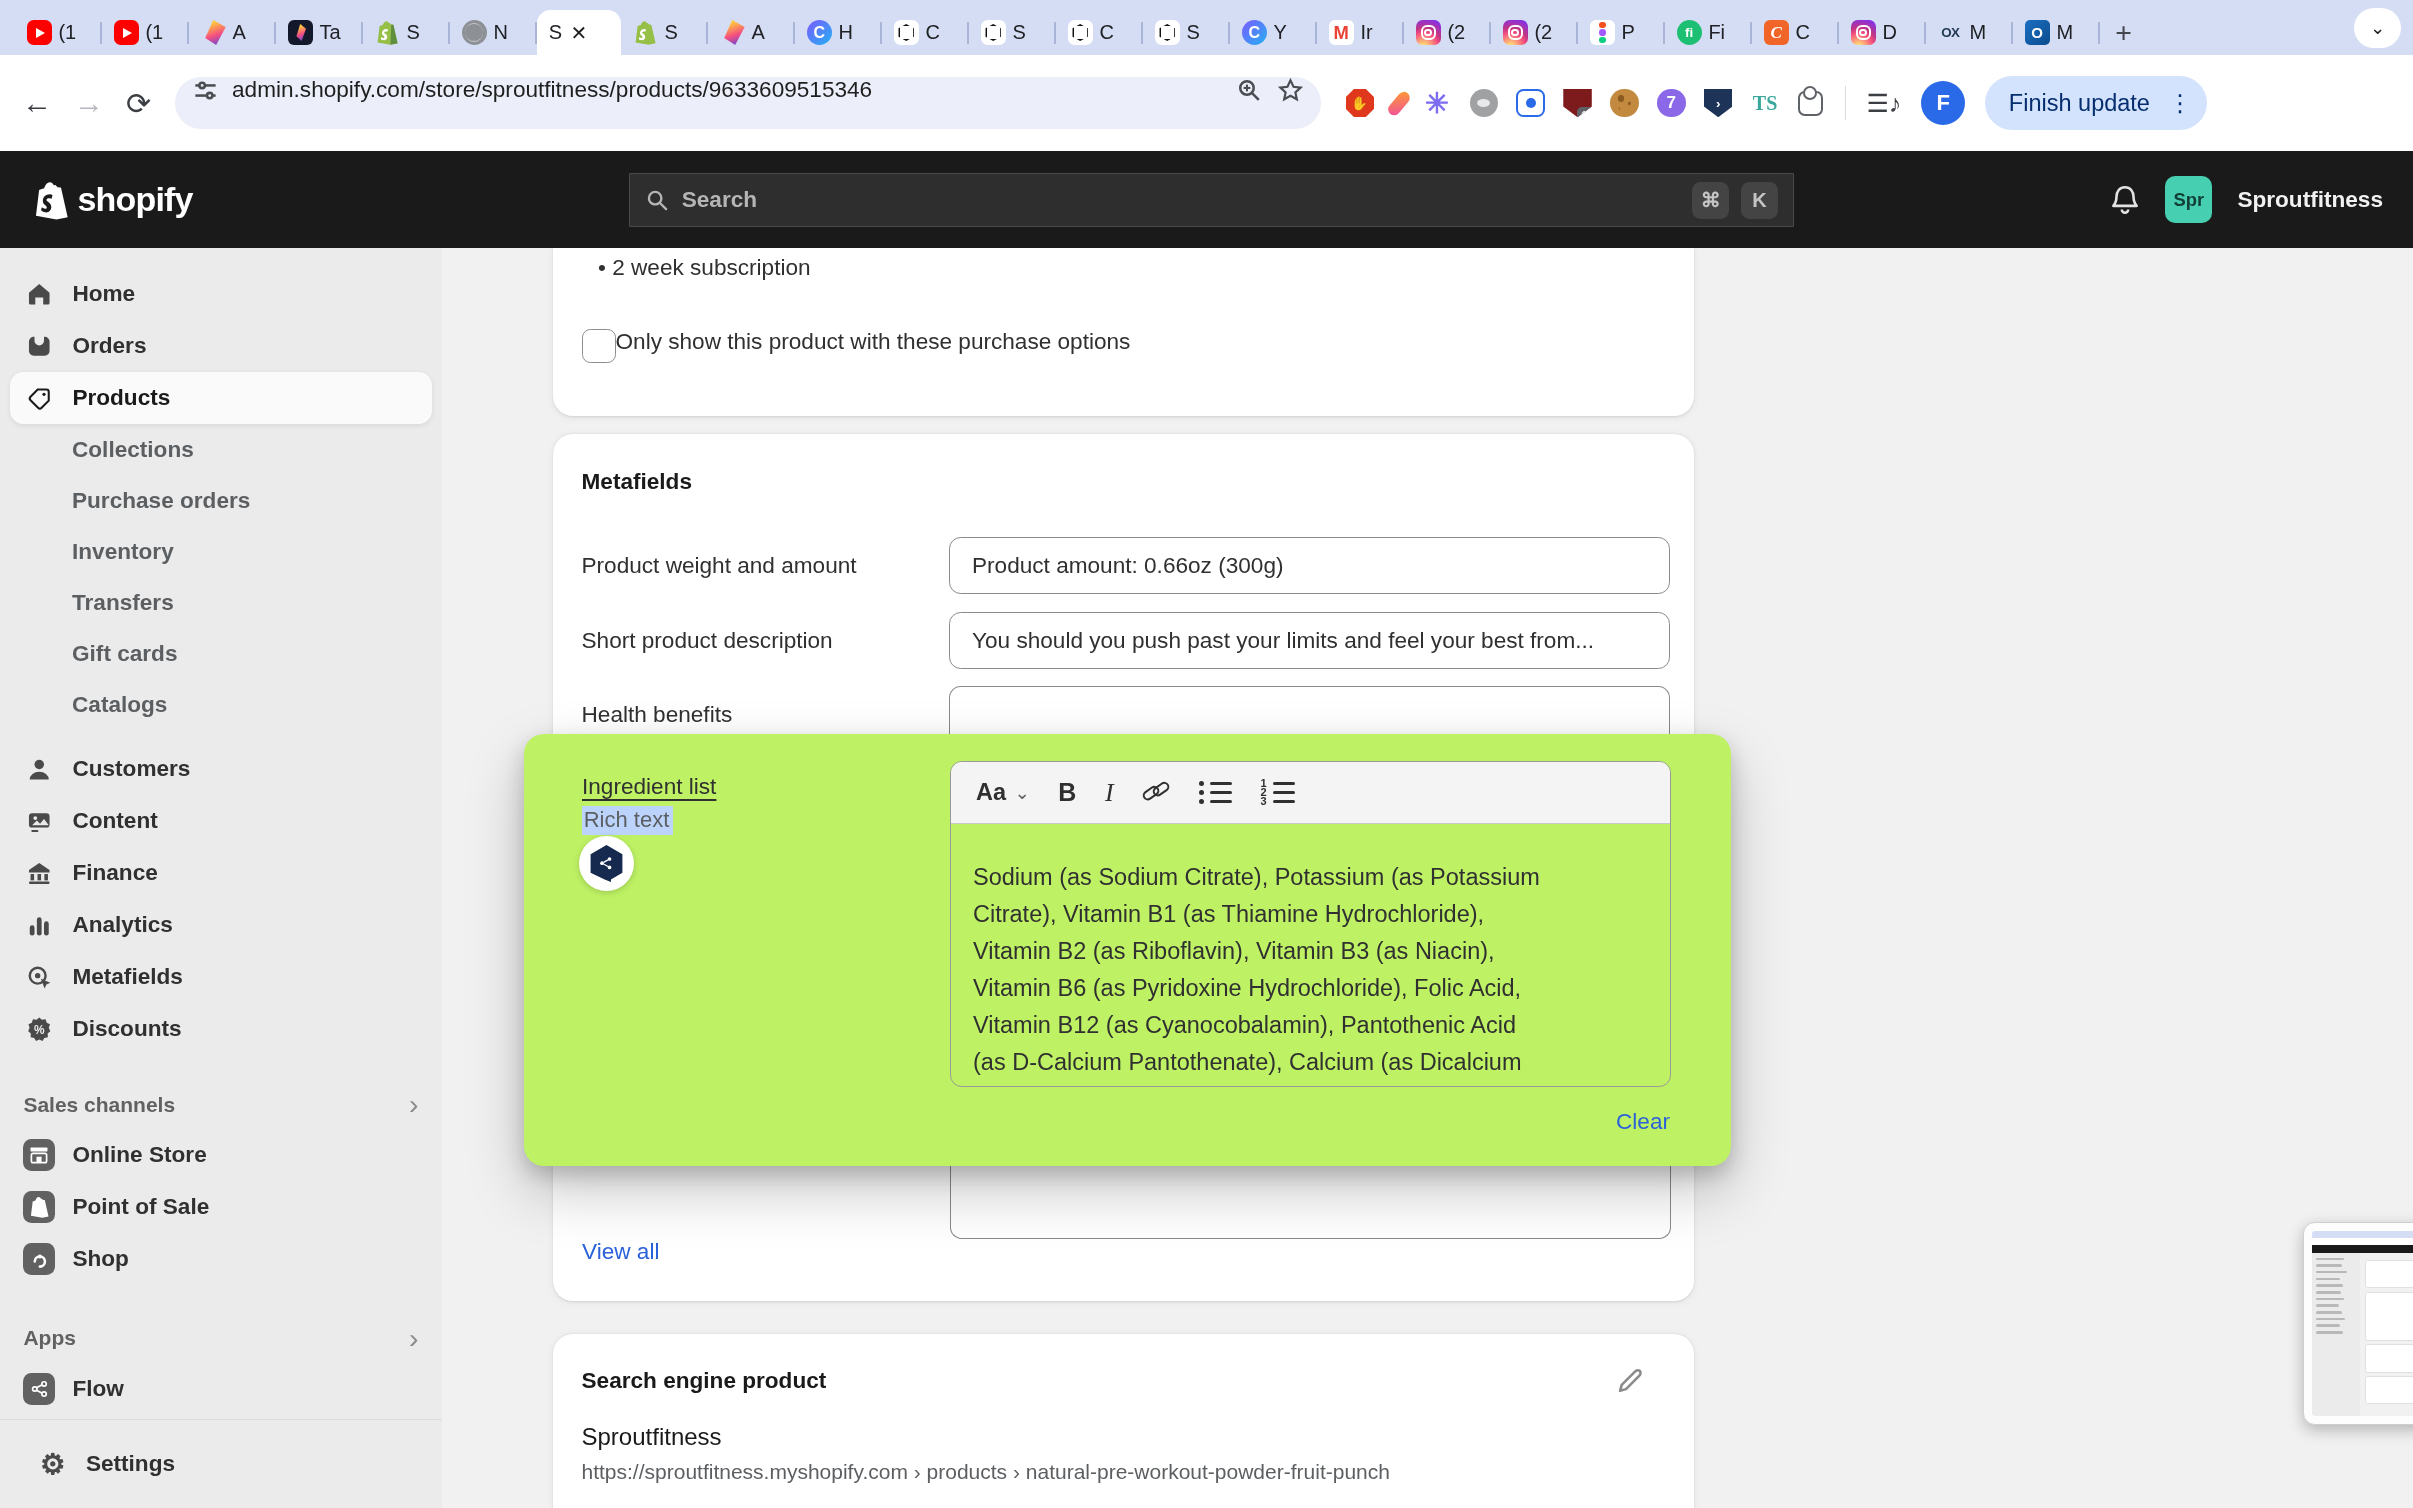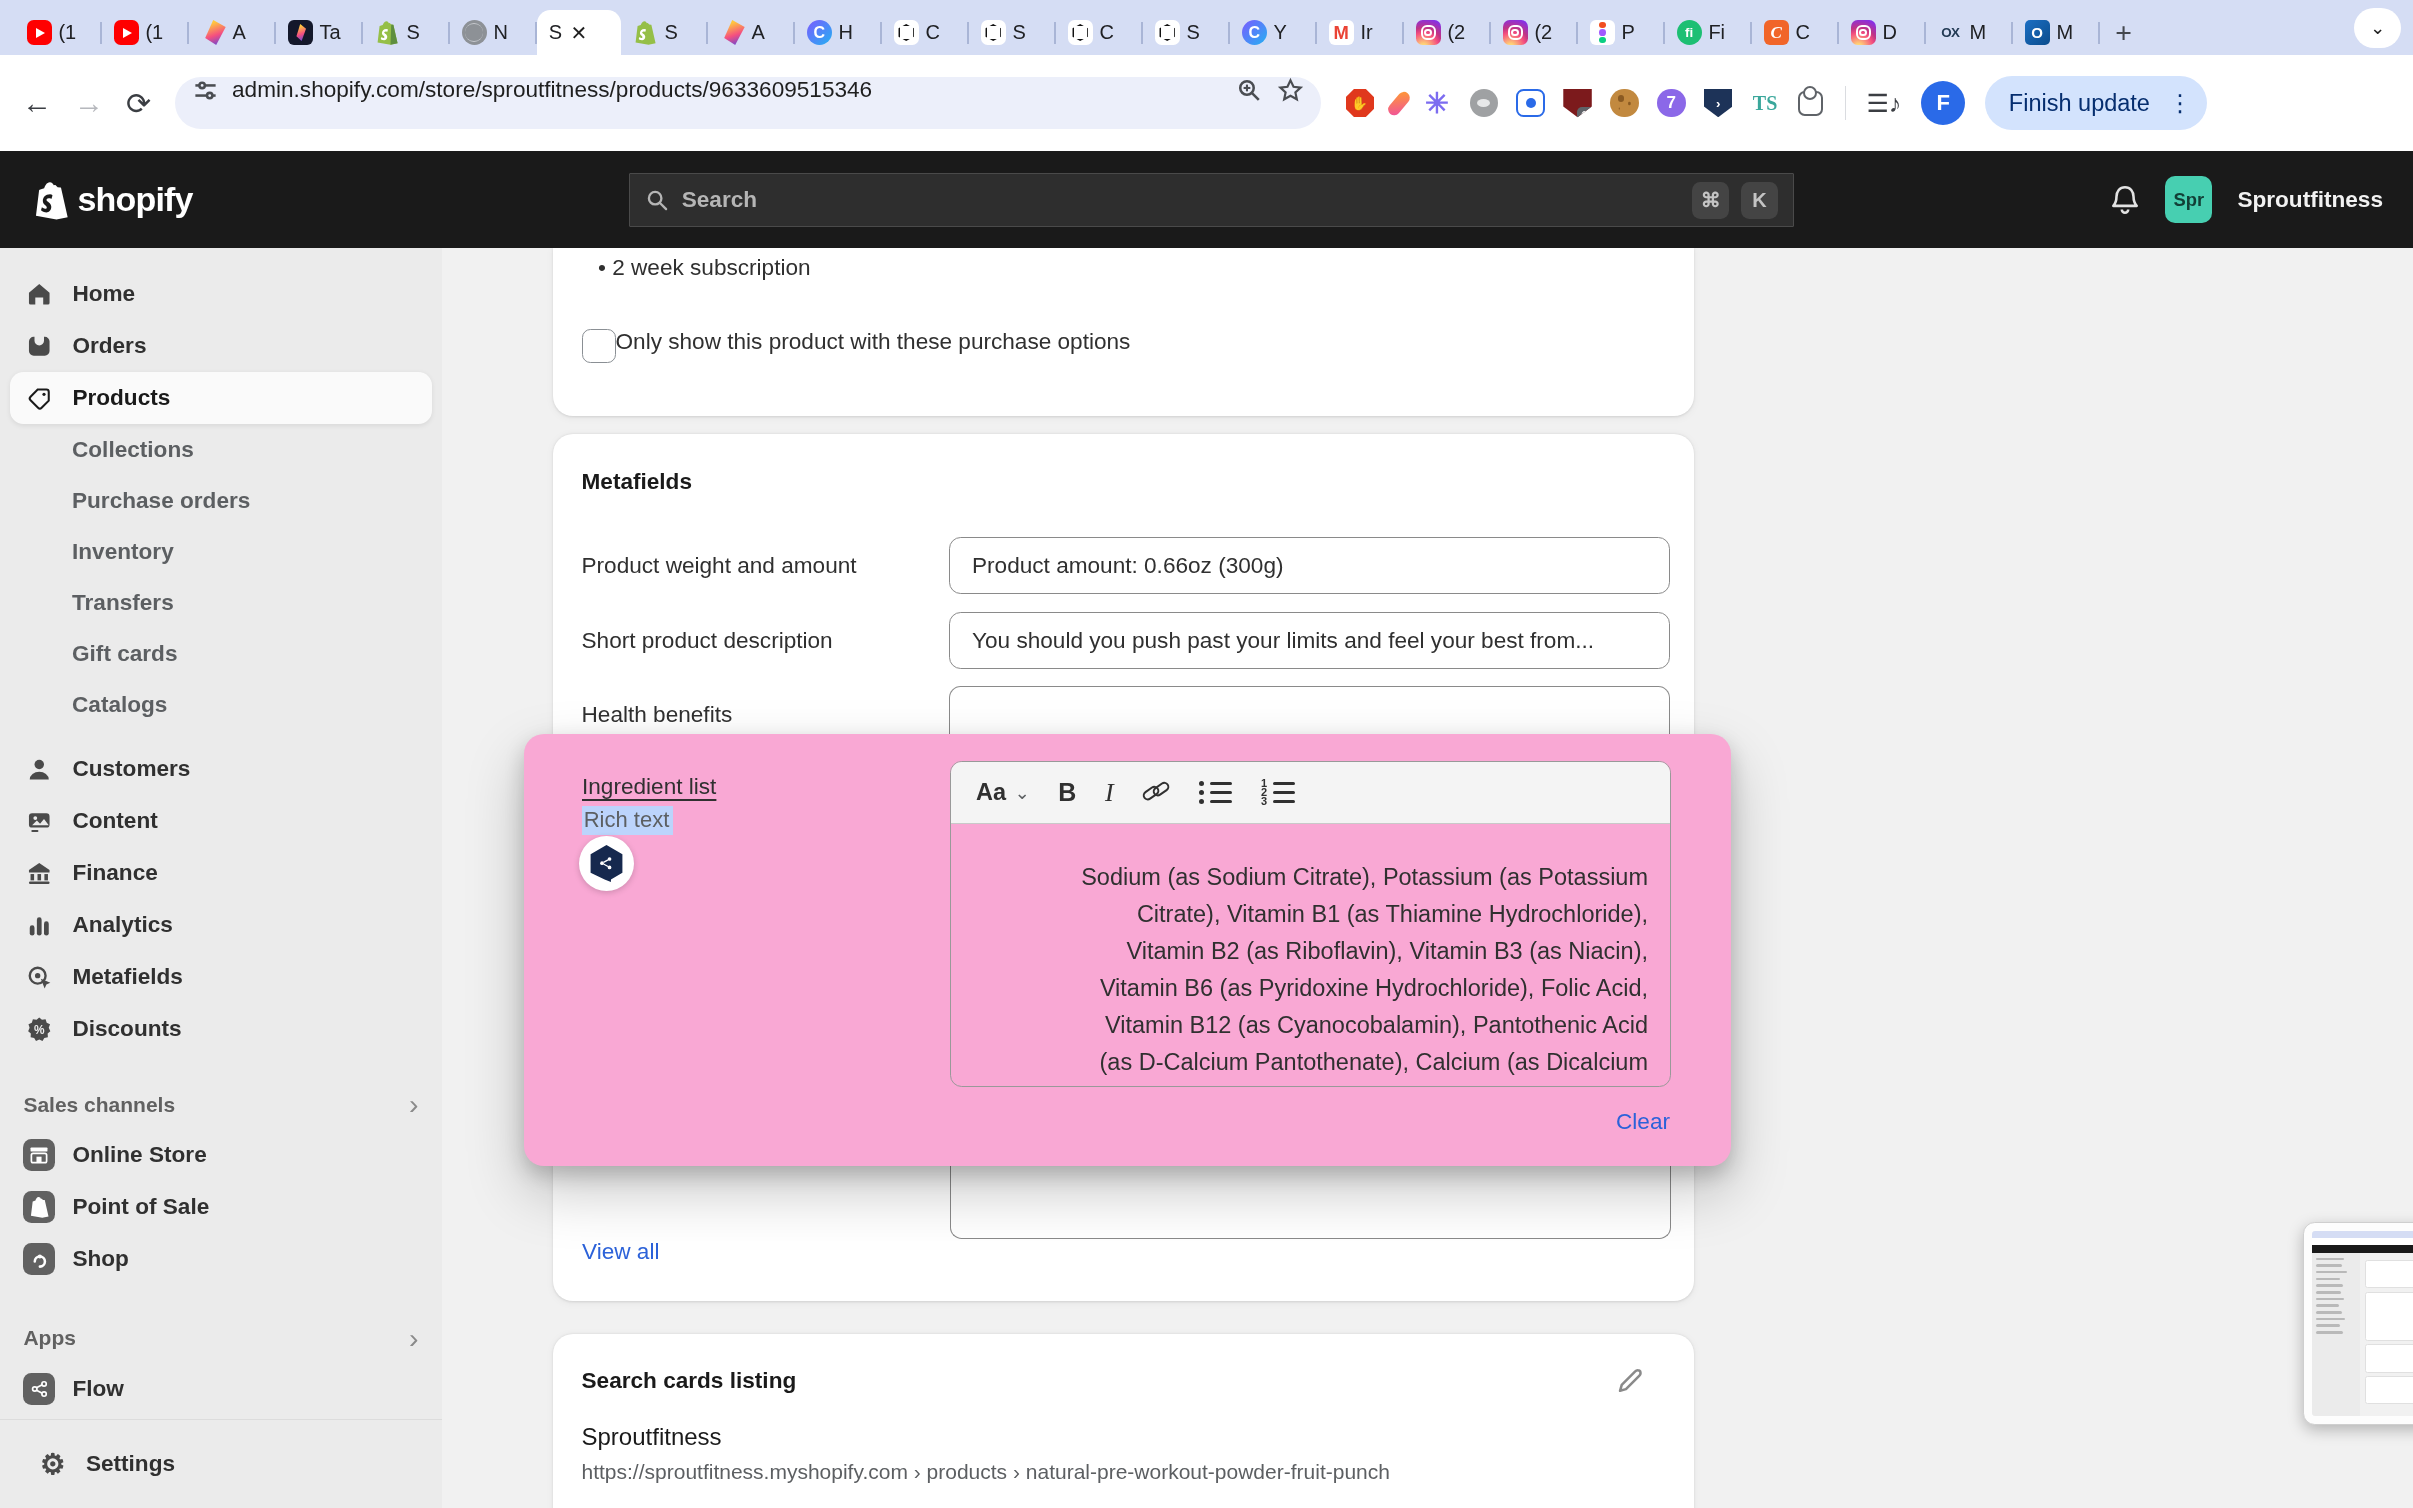--- a/index.html
+++ b/index.html
@@ -151,22 +151,22 @@
   .mf-label { position:absolute; left:28.5px; font-size:22.6px; color:#303030; }
   .mf-input { position:absolute; left:396px; width:721px; height:57px; border:1.3px solid #8a8a8a;
     border-radius:11.7px; background:#fff; display:flex; align-items:center; padding:0 22px;
     font-size:22.6px; color:#303030; white-space:nowrap; overflow:hidden; }
   .mf-input.cut { border-radius:11.7px 11.7px 0 0; border-bottom:none; height:63px; }
   .viewall-abs { position:absolute; left:140px; top:991px; font-size:22.6px; color:#2c62d9; z-index:3; }
   .sliver { position:absolute; left:508px; top:918px; width:721px; height:73px; background:#fff;
     border:1.3px solid #8a8a8a; border-top:none; border-radius:0 0 11.7px 11.7px; z-index:2; }
 
   
-  .popup { position:absolute; left:82px; top:486px; width:1207px; height:432px; background:#f9a8d4;
-    border-radius:20px; box-shadow:0 8.4px 20px rgba(0,0,0,.18),0 25px 59px rgba(0,0,0,.22); z-index:10;text-align:right; }
+  .popup { position:absolute; left:82px; top:486px; width:1207px; height:432px; background:#bef264;
+    border-radius:20px; box-shadow:0 8.4px 20px rgba(0,0,0,.18),0 25px 59px rgba(0,0,0,.22); z-index:10; }
   .mf-def { position:absolute; left:58px; top:40px; font-size:22.6px; color:#303030;
     text-decoration:underline; text-underline-offset:5px; }
   .mf-type { position:absolute; left:58px; top:73px; font-size:22px; color:#5c5f62; }
   .mf-type .hl { background:#bcd4fc; padding:0.8px 3.4px 2.5px 1.7px; }
   .bubble-wrap { position:absolute; left:55px; top:102px; width:55px; height:55px; background:#fff;
     border-radius:50%; box-shadow:0 1.7px 6.7px rgba(0,0,0,.18); display:flex; align-items:center; justify-content:center; }
   .bubble { width:37px; height:37px; background:#16294e;
     clip-path:polygon(50% 0,93% 25%,93% 75%,62% 93%,62% 100%,45% 93%,7% 75%,7% 25%);
     display:flex; align-items:center; justify-content:center; }
   .bubble svg { width:18.4px; height:18.4px; }
@@ -687,21 +687,21 @@
           <div>Vitamin B2 (as Riboflavin), Vitamin B3 (as Niacin),</div>
           <div>Vitamin B6 (as Pyridoxine Hydrochloride), Folic Acid,</div>
           <div>Vitamin B12 (as Cyanocobalamin), Pantothenic Acid</div>
           <div>(as D-Calcium Pantothenate), Calcium (as Dicalcium</div>
         </div>
       </div>
       <div class="clear-link">Clear</div>
     </div>
 
     <div class="card card3">
-      <div class="seo-title">Search cards listing</div>
+      <div class="seo-title">Search engine product</div>
       <svg class="pencil" viewBox="0 0 38 38">
           <path d="M8 26 L24 10 a4 4 0 0 1 6 0 l-1 -1 a4 4 0 0 1 0 6 L13 31 l-7 2 z" fill="none" stroke="#8a8a8a" stroke-width="3" stroke-linejoin="round"></path>
         </svg>
       <div class="seo-site">Sproutfitness</div>
       <div class="seo-url">https://sproutfitness.myshopify.com › products › natural-pre-workout-powder-fruit-punch</div>
     </div>
 
     <div class="thumb">
       <div class="mini">
         <div class="m-tabs"></div>

